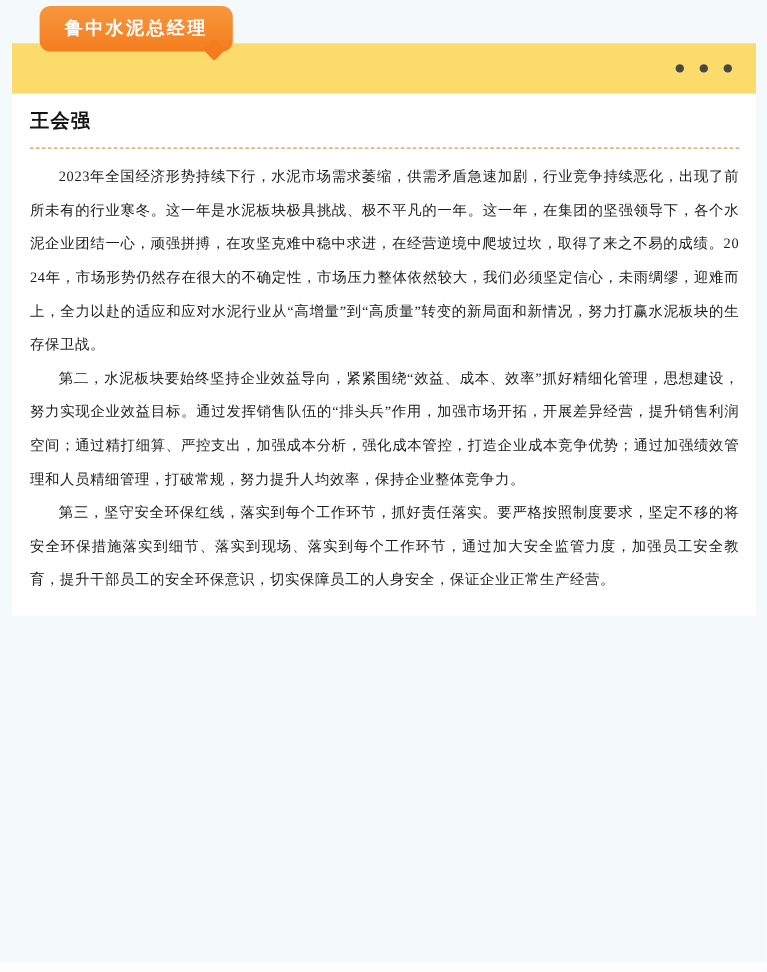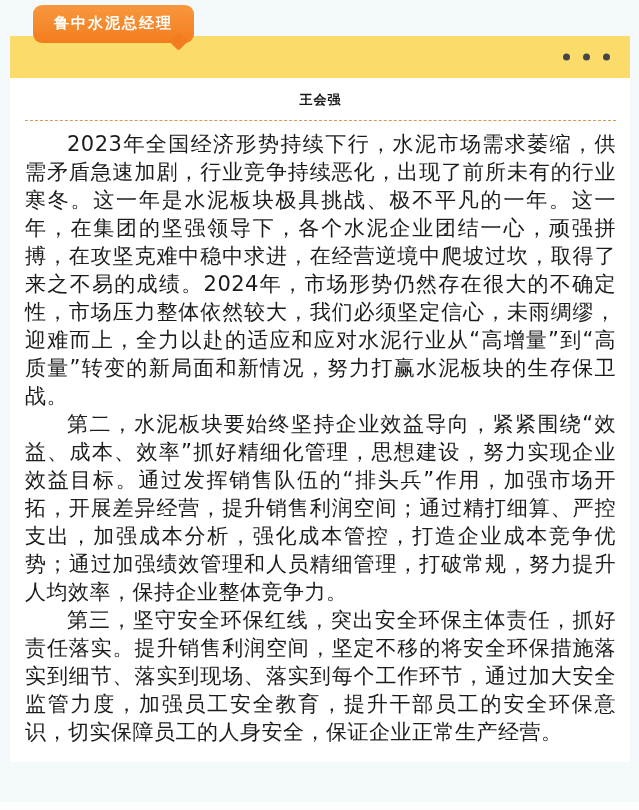--- a/index.html
+++ b/index.html
@@ -62,43 +62,43 @@
   .dot {
     width: 7px;
     height: 7px;
     border-radius: 50%;
     background: #474747;
   }
   .content {
     padding: 0 14px 16px 15px;
   }
   .author {
-    font-size: 13px;
+    font-size: 16px;
     font-weight: bold;
     color: #141414;
     padding: 13px 0 11px 0;
     letter-spacing: 1px;
-    text-align: center;
   }
   .divider {
     border-top: 1px dashed #D29A54;
     height: 0;
   }
   .article {
     padding-top: 9px;
   }
   .article p {
     margin: 0;
-    font-size: 21px;
+    font-size: 12px;
     line-height: 28px;
     color: #1c1c1c;
     text-align: justify;
     text-indent: 2em;
     letter-spacing: 0.5px;
     word-break: break-all;
+    font-family: Liberation Serif, serif;
   }
   
   .bottom-strip {
     position: absolute;
     left: 0;
     top: 802px;
     width: 639px;
     height: 8px;
     background: #FDFDFD;
   }
@@ -124,21 +124,21 @@
     </div>
 
     <div class="content">
       <div class="author">王会强</div>
 
       <div class="divider"></div>
 
       <div class="article">
         <p>2023年全国经济形势持续下行，水泥市场需求萎缩，供需矛盾急速加剧，行业竞争持续恶化，出现了前所未有的行业寒冬。这一年是水泥板块极具挑战、极不平凡的一年。这一年，在集团的坚强领导下，各个水泥企业团结一心，顽强拼搏，在攻坚克难中稳中求进，在经营逆境中爬坡过坎，取得了来之不易的成绩。2024年，市场形势仍然存在很大的不确定性，市场压力整体依然较大，我们必须坚定信心，未雨绸缪，迎难而上，全力以赴的适应和应对水泥行业从“高增量”到“高质量”转变的新局面和新情况，努力打赢水泥板块的生存保卫战。</p>
         <p>第二，水泥板块要始终坚持企业效益导向，紧紧围绕“效益、成本、效率”抓好精细化管理，思想建设，努力实现企业效益目标。通过发挥销售队伍的“排头兵”作用，加强市场开拓，开展差异经营，提升销售利润空间；通过精打细算、严控支出，加强成本分析，强化成本管控，打造企业成本竞争优势；通过加强绩效管理和人员精细管理，打破常规，努力提升人均效率，保持企业整体竞争力。</p>
-        <p>第三，坚守安全环保红线，突出安全环保主体责任，抓好责任落实。提升销售利润空间，坚定不移的将安全环保措施落实到细节、落实到现场、落实到每个工作环节，通过加大安全监管力度，加强员工安全教育，提升干部员工的安全环保意识，切实保障员工的人身安全，保证企业正常生产经营。</p>
+        <p>第三，坚守安全环保红线，落实到每个工作环节，抓好责任落实。要严格按照制度要求，坚定不移的将安全环保措施落实到细节、落实到现场、落实到每个工作环节，通过加大安全监管力度，加强员工安全教育，提升干部员工的安全环保意识，切实保障员工的人身安全，保证企业正常生产经营。</p>
       </div>
     </div>
 
   </div>
 
   <div class="bottom-strip"></div>
 
 </div>
 
 </body></html>

